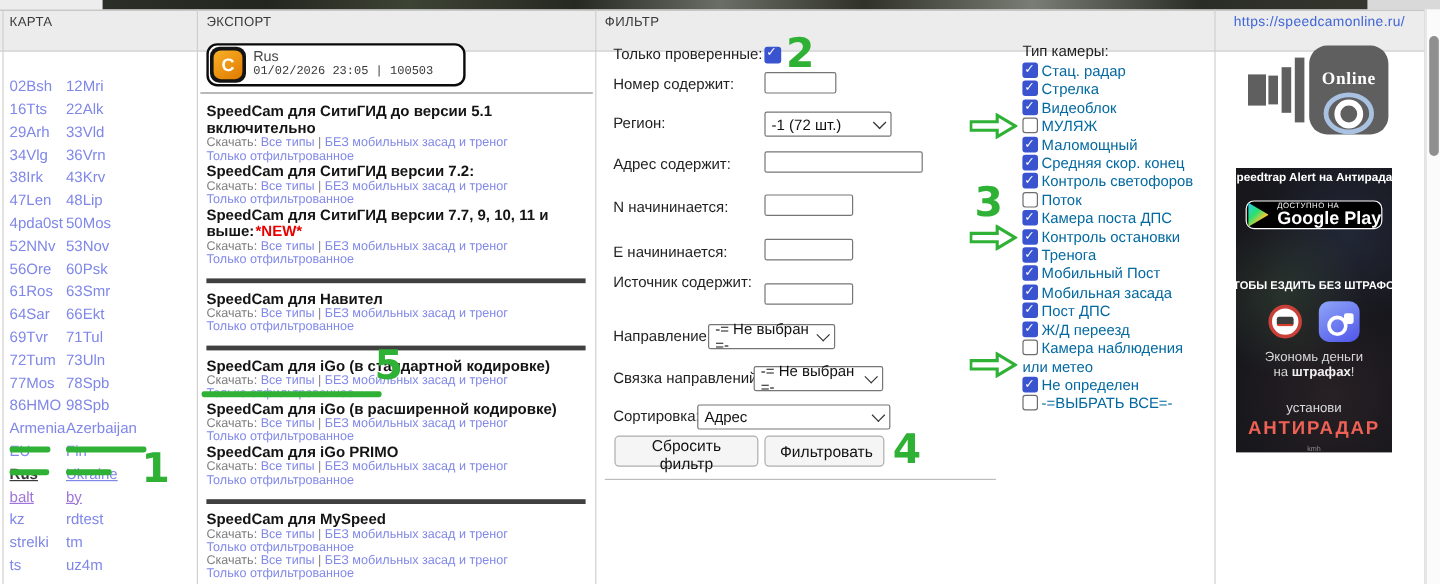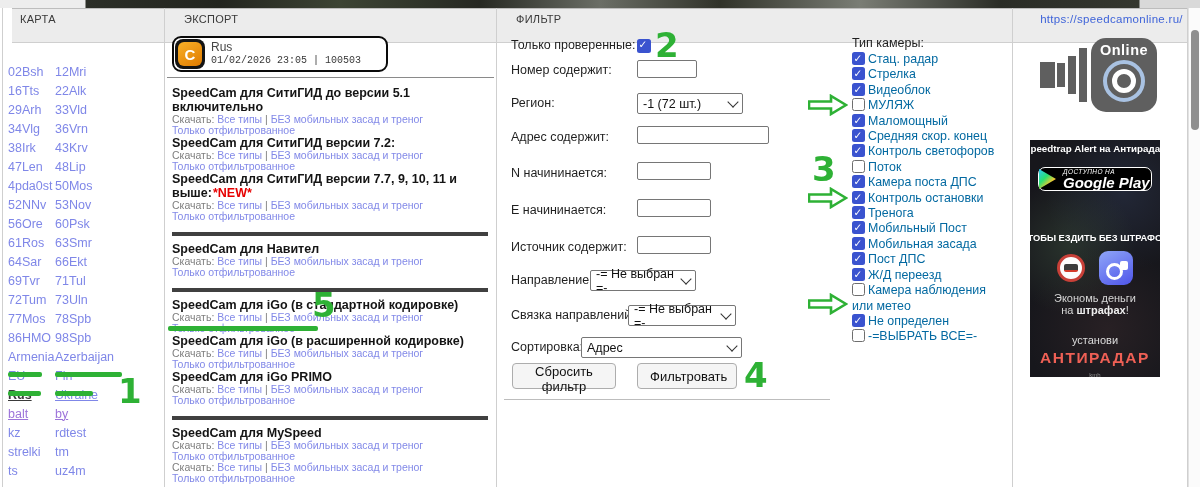--- a/index.html
+++ b/index.html
@@ -4,21 +4,21 @@
 <style>
   html,body{margin:0;padding:0;background:#fff;}
   .page{position:relative;width:1200px;height:487px;overflow:hidden;background:#fff;
         font-family:"Liberation Sans","DejaVu Sans",sans-serif;-webkit-font-smoothing:antialiased;}
   
   .top-strip{position:absolute;left:0;top:0;width:1200px;height:8px;
     background:linear-gradient(90deg,#ededed 0,#ededed 85px,#2c2f28 86px,#23251f 220px,#3d4434 340px,
       #262822 480px,#6b6e66 600px,#303229 720px,#7a7d75 860px,#2a2c26 1000px,#35372f 1139px,
       #d9d9d9 1140px,#d9d9d9 100%);}
   
-  .hdr{position:absolute;left:12px;top:8px;width:1187px;height:35px;background:#ececec;
+  .hdr{position:absolute;left:0;top:8px;width:1187px;height:35px;background:#ececec;
        border-top:1px solid #bdbdbd;border-bottom:1px solid #cfcfcf;box-sizing:border-box;}
   .hdr-cell{position:absolute;top:0;height:19px;display:flex;align-items:center;
             font-size:11px;color:#3a3a3a;letter-spacing:.3px;}
   .hdr-url{font-size:11.5px;color:#3f64d9;text-decoration:none;width:100%;text-align:center;display:block;cursor:pointer;}
   
   .vline{position:absolute;top:8px;bottom:0;width:1px;background:#cfcfcf;}
   
   .map-list{position:absolute;left:8px;top:34px;width:152px;margin-top:28px;}
   .map-row{display:flex;height:19px;align-items:center;}
   .map-link{font-size:12.5px;color:#7f87e8;text-decoration:none;cursor:pointer;white-space:nowrap;}
@@ -65,33 +65,33 @@
   .cam-list{position:absolute;left:852px;top:36px;width:154px;}
   .cam-title{font-size:12.5px;color:#1f1f1f;line-height:15px;margin-bottom:1px;}
   .cam-row{font-size:12.4px;color:#0369a1;line-height:15.4px;}
   
   .logo{position:absolute;left:1040px;top:36px;width:118px;height:78px;display:flex;align-items:center;}
   .logo-notch{width:15px;height:26px;background:#5f5f5f;flex:none;}
   .logo-bars{display:flex;align-items:center;gap:3px;margin-left:2px;}
   .logo-bar{width:8px;background:#5f5f5f;}
   .logo-sq{margin-left:4px;width:66px;height:74px;background:#5f5f5f;border-radius:15px;
            display:flex;flex-direction:column;align-items:center;flex:none;}
-  .logo-word{color:#fff;font-size:14.5px;font-weight:bold;margin-top:4px;letter-spacing:.5px;}
+  .logo-word{color:#fff;font-size:14.5px;font-weight:bold;margin-top:20px;letter-spacing:.5px;font-family:Liberation Serif, serif;}
   .lens{width:42px;height:42px;border-radius:50%;border:4px solid #a9c2e2;box-sizing:border-box;
         display:flex;align-items:center;justify-content:center;margin-top:2px;}
   .lens-mid{width:24px;height:24px;border-radius:50%;border:5px solid #fff;background:#5f5f5f;box-sizing:border-box;}
   
   .ad{position:absolute;left:1030px;top:140px;width:130px;height:237px;overflow:hidden;cursor:pointer;
       background:radial-gradient(circle at 30% 45%,rgba(70,95,70,.38),transparent 42%),
                  radial-gradient(circle at 72% 22%,rgba(55,70,105,.35),transparent 38%),
                  radial-gradient(circle at 60% 80%,rgba(90,60,60,.25),transparent 40%),#17171c;
       display:flex;flex-direction:column;align-items:center;}
   .ad-title{color:#fff;font-weight:bold;font-size:9.8px;margin-top:3px;white-space:nowrap;}
   .gp{margin-top:13px;width:114px;height:44px;background:#000;border:1.5px solid #fff;border-radius:7px;
-      box-sizing:border-box;display:flex;align-items:center;justify-content:flex-start;gap:7px;cursor:pointer;font-style:italic;}
+      box-sizing:border-box;display:flex;align-items:center;justify-content:flex-end;gap:7px;cursor:pointer;}
   .play{width:17px;height:20px;clip-path:polygon(0 0,100% 50%,0 100%);
         background:linear-gradient(135deg,#30c8f8 0%,#28e070 40%,#f8c830 70%,#f04840 100%);}
   .gp-small{color:#fff;font-size:6.5px;letter-spacing:.4px;}
   .gp-big{color:#fff;font-size:15px;font-weight:bold;line-height:15px;}
   .ad-slogan{color:#fff;font-weight:bold;font-size:9.3px;margin-top:42px;white-space:nowrap;}
   .ad-icons{display:flex;align-items:center;gap:14px;margin-top:8px;}
   .stop{width:28px;height:28px;border-radius:50%;background:#fdfdfd;border:3px solid #c84038;
         box-sizing:border-box;display:flex;align-items:center;justify-content:center;}
   .stop-core{width:14px;height:8px;background:#3c3c3c;border-radius:2px;
              border-bottom:2px solid #d43c2c;box-sizing:border-box;}
@@ -306,42 +306,42 @@
 
   <div class="f-label" style="left:511px;top:130px">Адрес содержит:</div>
   <input class="inp" style="left: 637px; top: 126px; width: 132px;" readonly="">
 
   <div class="f-label" style="left:511px;top:166px">N начининается:</div>
   <input class="inp" style="left: 637px; top: 162px; width: 74px;" readonly="">
 
   <div class="f-label" style="left:511px;top:203px">Е начининается:</div>
   <input class="inp" style="left: 637px; top: 199px; width: 74px;" readonly="">
 
-  <div class="f-label" style="left:511px;top:240px">Источник содержит:</div>
+  <div class="f-label" style="left:511px;top:228px">Источник содержит:</div>
   <input class="inp" style="left: 637px; top: 236px; width: 74px;" readonly="">
 
   <div class="f-label" style="left:511px;top:273px">Направление:</div>
   <div class="sel" style="left:590px;top:270px;width:106px">
       <span>-= Не выбран =-</span>
       <i class="chev"></i>
     </div>
 
   <div class="f-label" style="left:511px;top:308px">Связка направлений:</div>
   <div class="sel" style="left:628px;top:305px;width:108px">
       <span>-= Не выбран =-</span>
       <i class="chev"></i>
     </div>
 
   <div class="f-label" style="left:511px;top:340px">Сортировка:</div>
   <div class="sel" style="left:581px;top:337px;width:161px">
       <span>Адрес</span>
       <i class="chev"></i>
     </div>
 
-  <button class="btn" style="left:512px;top:363px;width:104px">Сбросить фильтр</button>
+  <button class="btn" style="left:512px;top:363px;width:120px">Сбросить фильтр</button>
   <button class="btn" style="left:637px;top:363px;width:100px">Фильтровать</button>
   <div class="f-hr"></div>
 
   <div class="cam-list">
     <div class="cam-title">Тип камеры:</div>
     <div>
 
     <div class="cam-row"><span class="cb on"></span><span>Стац. радар</span></div>
         <div class="cam-row"><span class="cb on"></span><span>Стрелка</span></div>
         <div class="cam-row"><span class="cb on"></span><span>Видеоблок</span></div>

